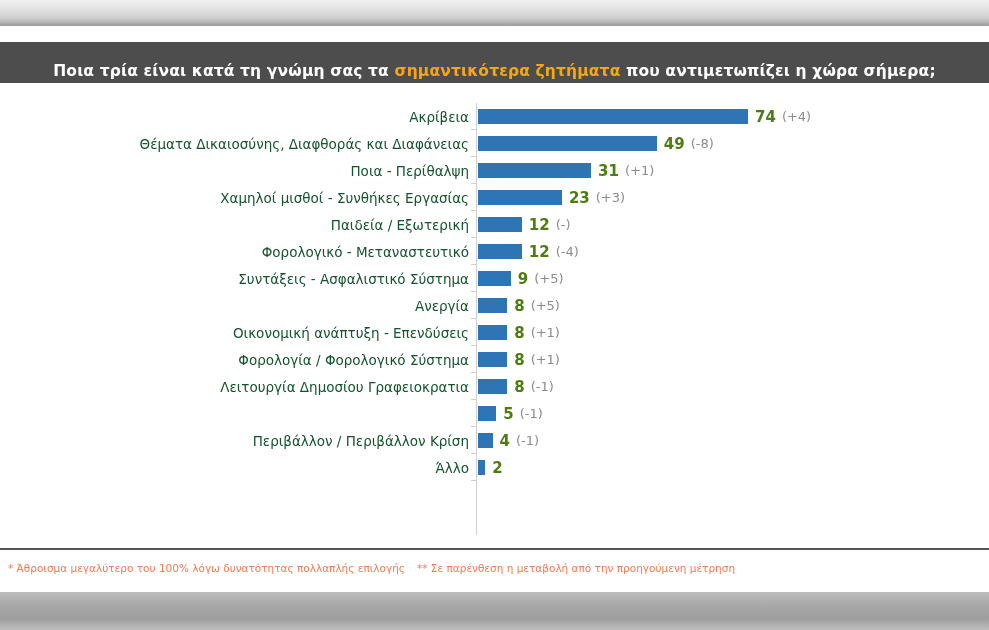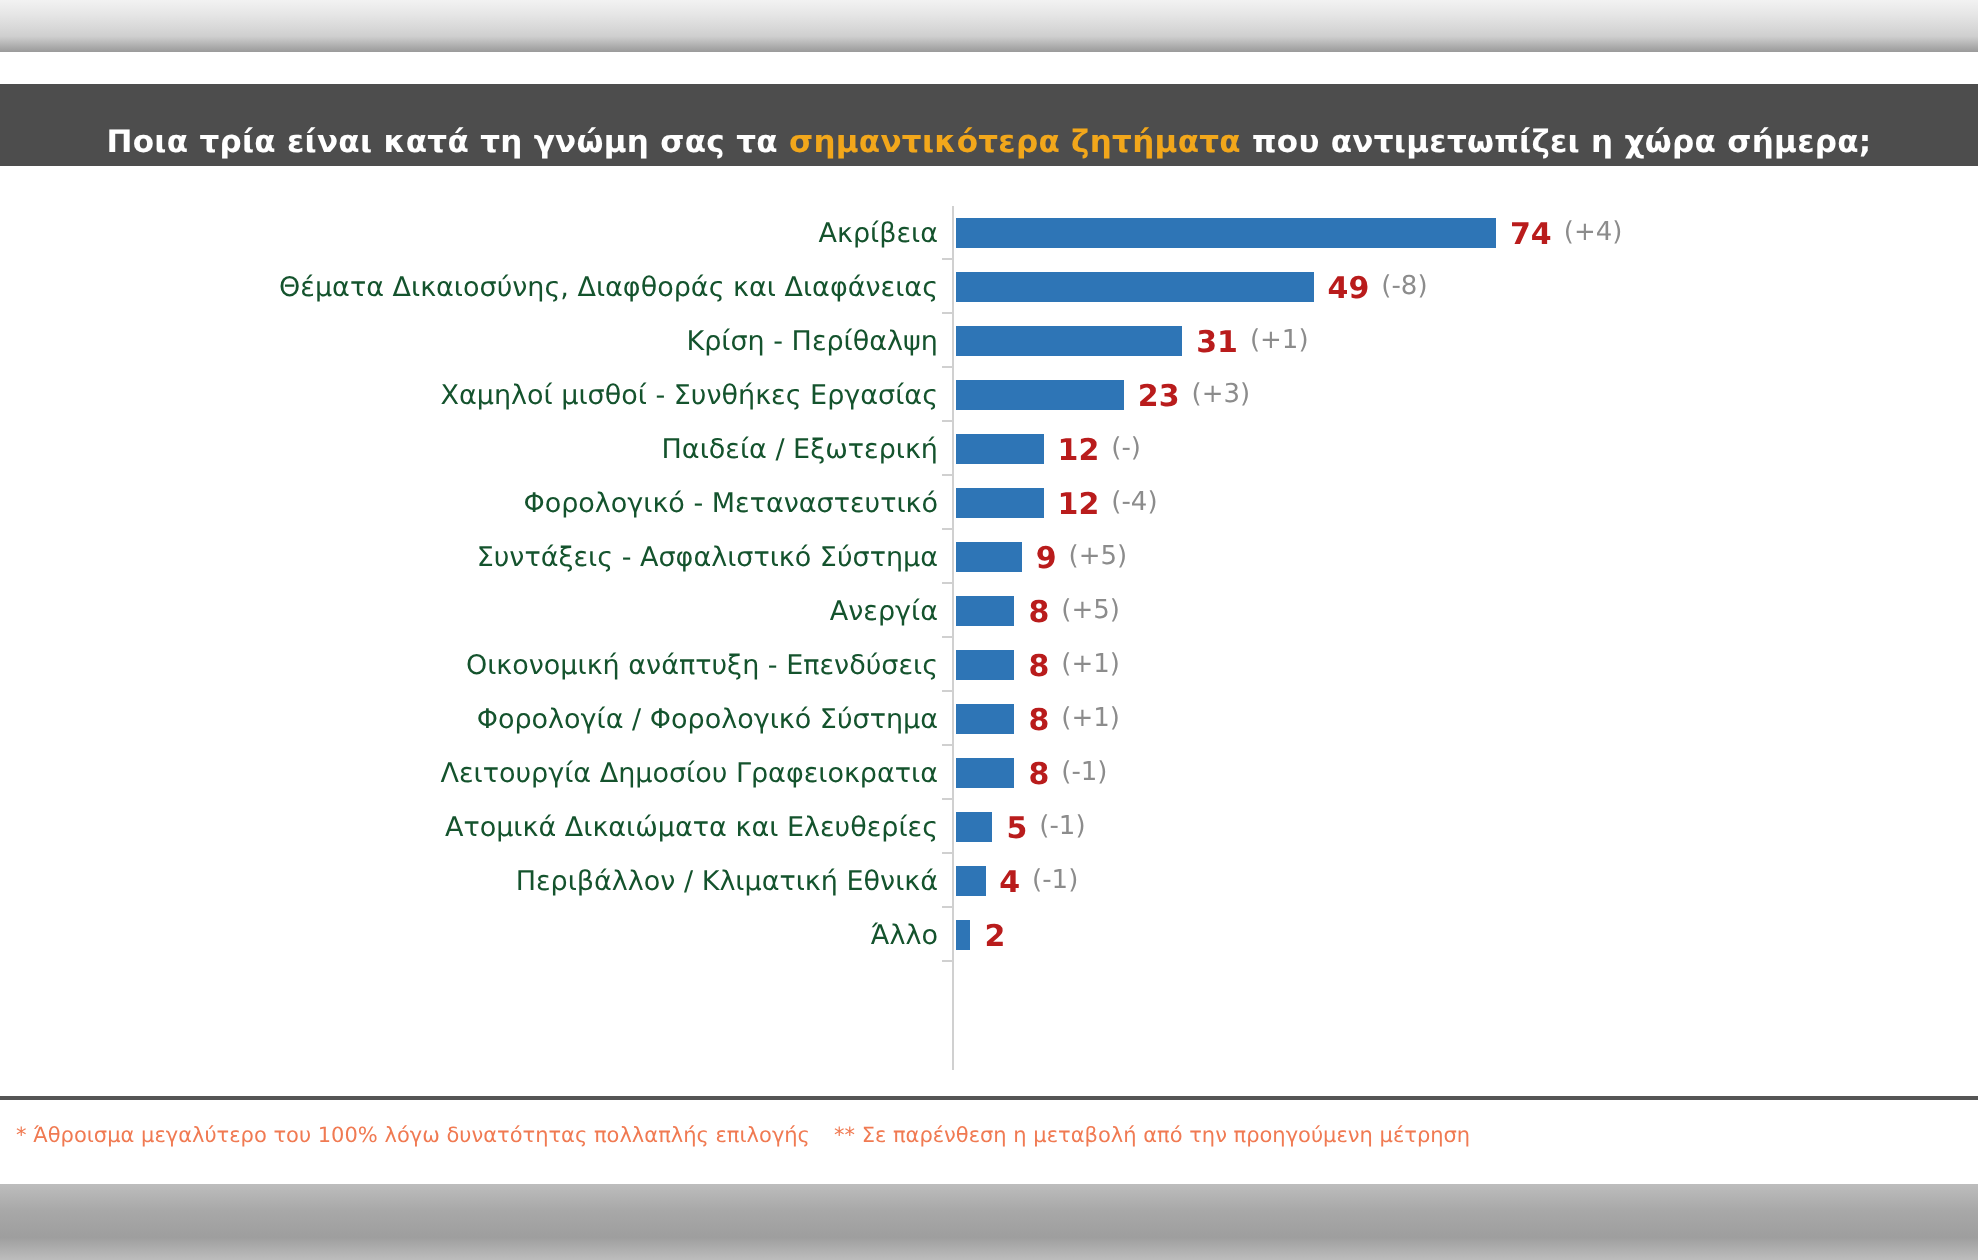--- a/index.html
+++ b/index.html
@@ -107,21 +107,21 @@
     position: absolute;
     left: 471px;
     width: 5px;
     height: 1px;
     background: #d0d0d0;
     top: 26px;
   }
   .val {
     font-size: 15px;
     font-weight: bold;
-    color: #b91c1c;
+    color: #4d7c0f;
     margin-left: 7px;
     white-space: nowrap;
   }
   .delta {
     font-size: 13px;
     font-weight: normal;
     color: #8c8c8c;
     margin-left: 6px;
     white-space: nowrap;
   }
@@ -196,21 +196,21 @@
         <div class="row">
           <div class="row-label">Θέματα Δικαιοσύνης, Διαφθοράς και Διαφάνειας</div>
           <div class="tick"></div>
           <div class="bar-wrap">
             <div class="bar" style="width: 178.784px; background: rgb(46, 117, 182);"></div>
             <span class="val">49</span>
             <span class="delta">(-8)</span>
           </div>
         </div>
         <div class="row">
-          <div class="row-label">Κρίση - Περίθαλψη</div>
+          <div class="row-label">Ποια - Περίθαλψη</div>
           <div class="tick"></div>
           <div class="bar-wrap">
             <div class="bar" style="width: 113.108px; background: rgb(46, 117, 182);"></div>
             <span class="val">31</span>
             <span class="delta">(+1)</span>
           </div>
         </div>
         <div class="row">
           <div class="row-label">Χαμηλοί μισθοί - Συνθήκες Εργασίας</div>
           <div class="tick"></div>
@@ -277,30 +277,29 @@
         <div class="row">
           <div class="row-label">Λειτουργία Δημοσίου  Γραφειοκρατια</div>
           <div class="tick"></div>
           <div class="bar-wrap">
             <div class="bar" style="width: 29.1892px; background: rgb(46, 117, 182);"></div>
             <span class="val">8</span>
             <span class="delta">(-1)</span>
           </div>
         </div>
         <div class="row">
-          <div class="row-label">Ατομικά Δικαιώματα και Ελευθερίες</div>
           <div class="tick"></div>
           <div class="bar-wrap">
             <div class="bar" style="width: 18.2432px; background: rgb(46, 117, 182);"></div>
             <span class="val">5</span>
             <span class="delta">(-1)</span>
           </div>
         </div>
         <div class="row">
-          <div class="row-label">Περιβάλλον / Κλιματική Εθνικά</div>
+          <div class="row-label">Περιβάλλον / Περιβάλλον Κρίση</div>
           <div class="tick"></div>
           <div class="bar-wrap">
             <div class="bar" style="width: 14.5946px; background: rgb(46, 117, 182);"></div>
             <span class="val">4</span>
             <span class="delta">(-1)</span>
           </div>
         </div>
         <div class="row">
           <div class="row-label">Άλλο</div>
           <div class="tick"></div>

